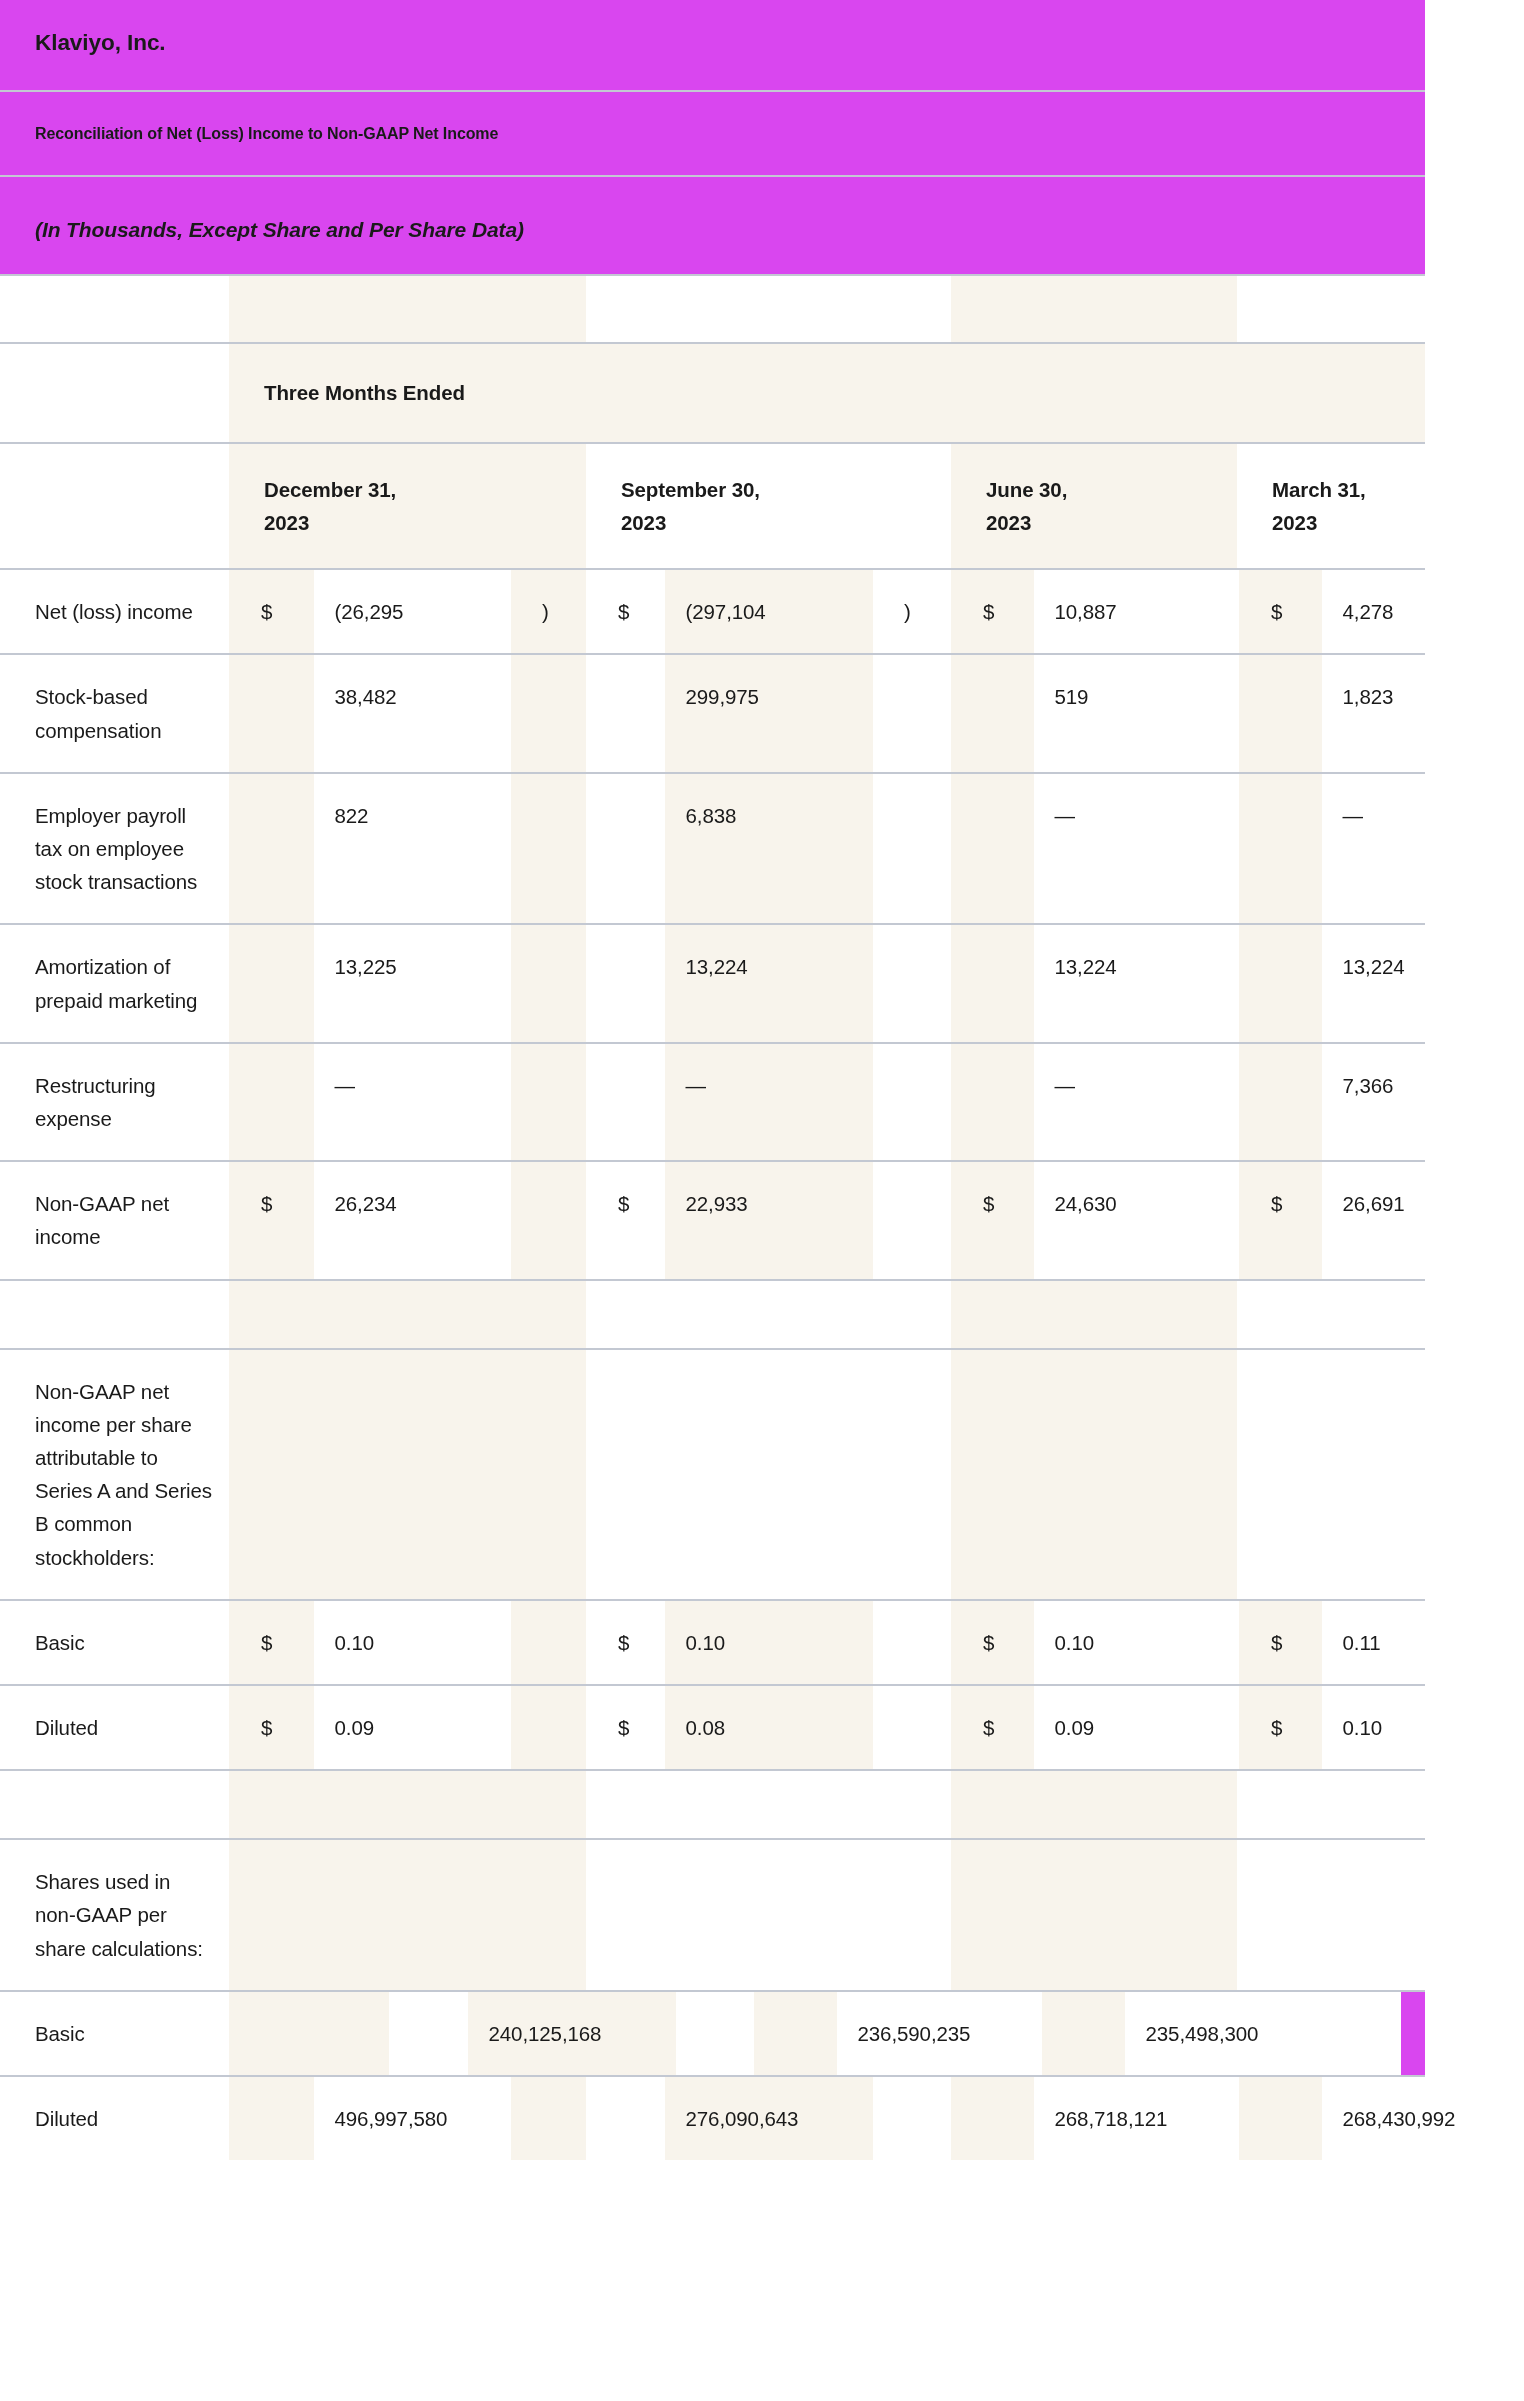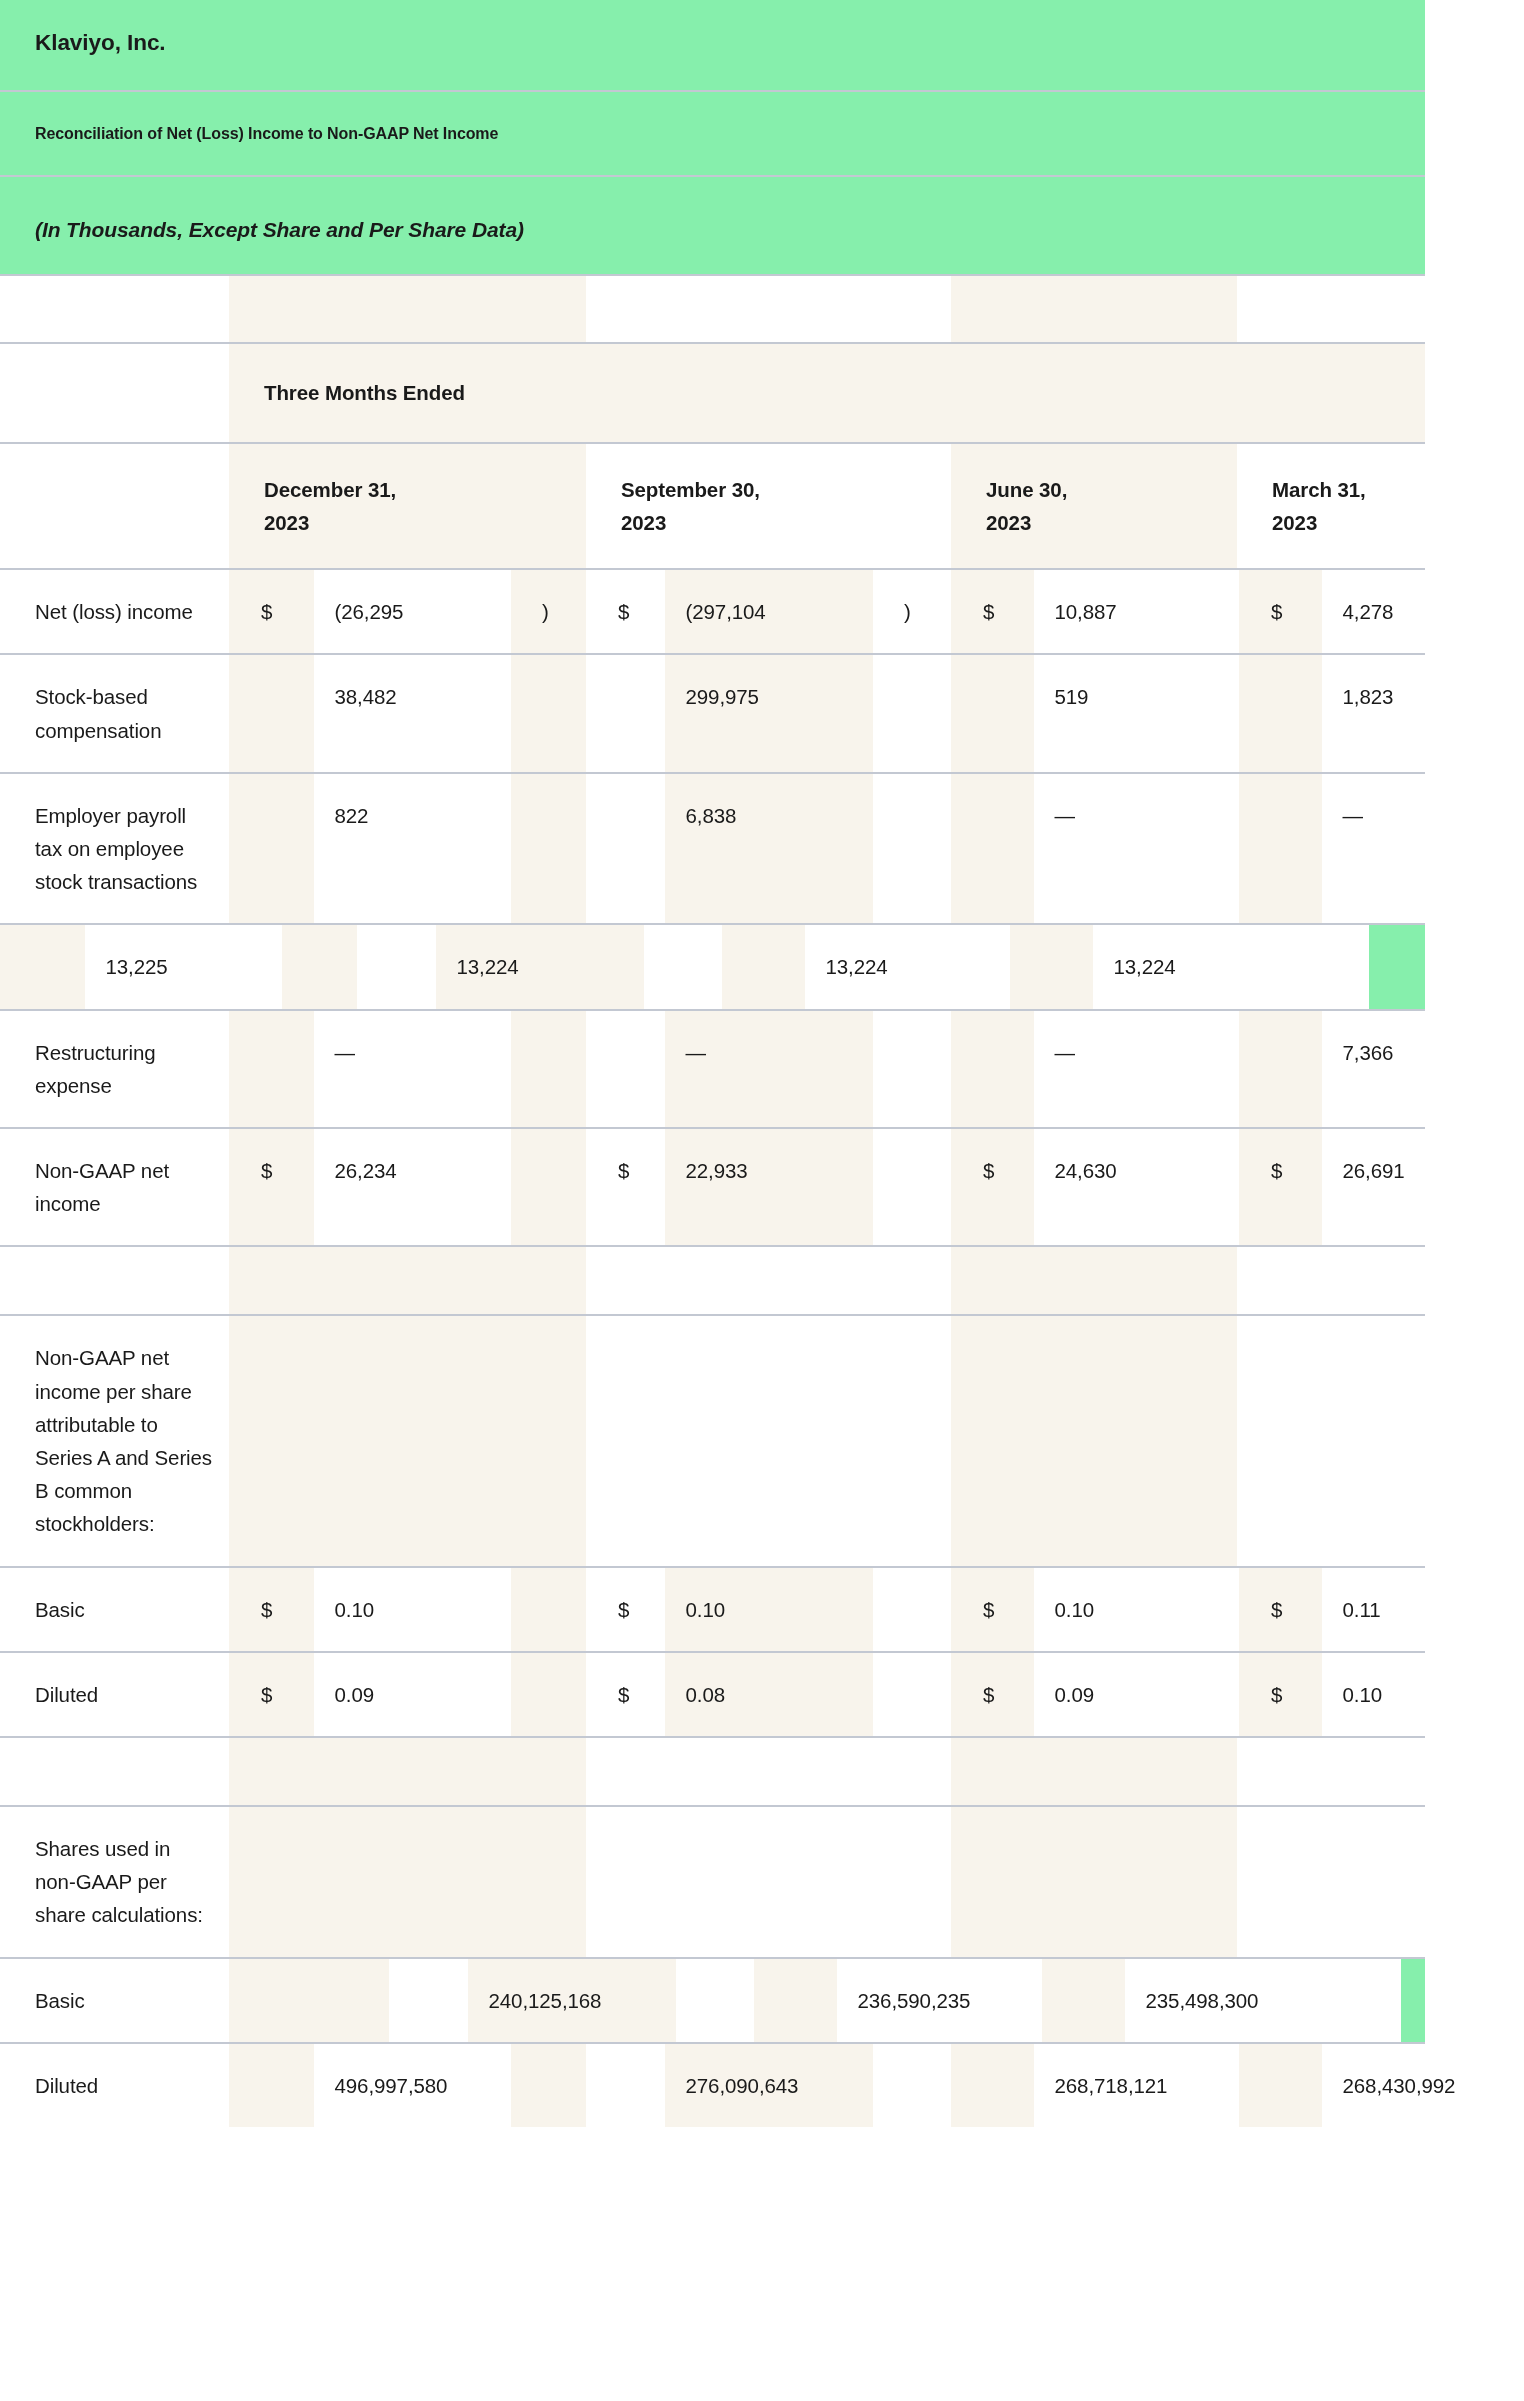--- a/index.html
+++ b/index.html
@@ -11,21 +11,21 @@
   body {
     width: 1525px;
     font-family: "Liberation Sans", "DejaVu Sans", sans-serif;
     color: #1a1a1a;
     -webkit-font-smoothing: antialiased;
   }
 
   .sheet {
     width: 1425px;
     box-sizing: border-box;
-    background: #86efac;
+    background: #d946ef;
   }
 
   
   .title-row {
     box-sizing: border-box;
     width: 100%;
     border-bottom: 2.2px solid #c3c8d2;
     padding: 32px 0 32px 35px;
     position: relative;
   }
@@ -220,20 +220,21 @@
     <div class="cell d-cur2 pl cur"></div>
     <div class="cell d-val2 sh num">6,838</div>
     <div class="cell d-par2 pl par"></div>
     <div class="cell d-cur3 sh cur"></div>
     <div class="cell d-val3 pl num">—</div>
     <div class="cell d-cur4 sh cur"></div>
     <div class="cell d-val4 pl num">—</div>
   </div>
 
   <div class="row">
+    <div class="cell d-label pl lbl">Amortization of prepaid marketing</div>
     <div class="cell d-cur1 sh cur"></div>
     <div class="cell d-val1 pl num">13,225</div>
     <div class="cell d-par1 sh par"></div>
     <div class="cell d-cur2 pl cur"></div>
     <div class="cell d-val2 sh num">13,224</div>
     <div class="cell d-par2 pl par"></div>
     <div class="cell d-cur3 sh cur"></div>
     <div class="cell d-val3 pl num">13,224</div>
     <div class="cell d-cur4 sh cur"></div>
     <div class="cell d-val4 pl num">13,224</div>

